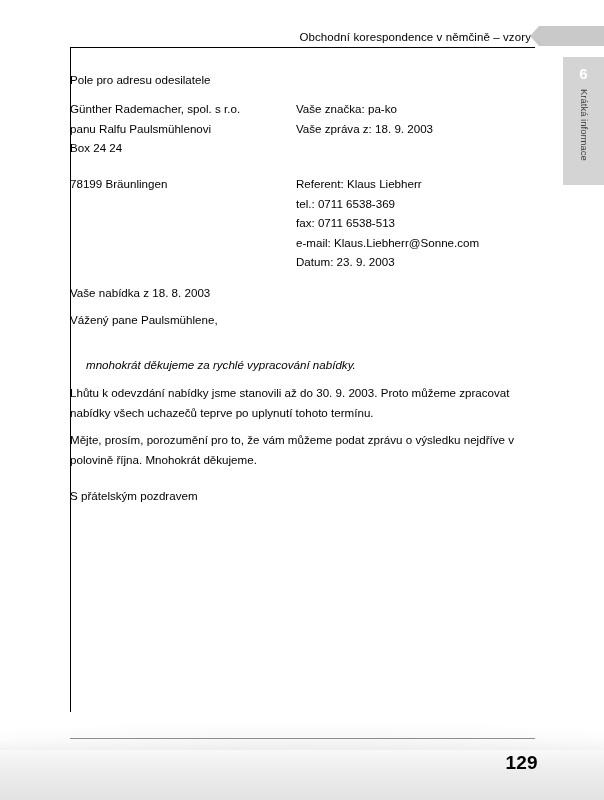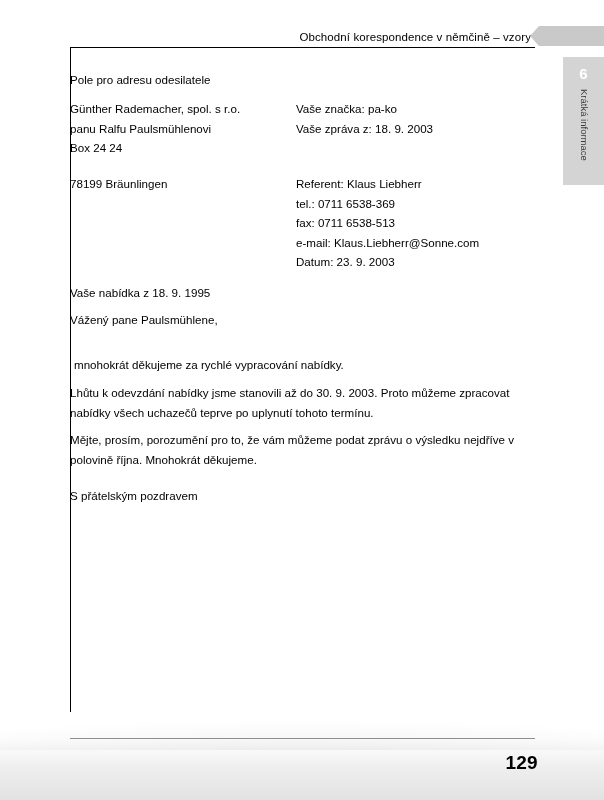--- a/index.html
+++ b/index.html
@@ -226,28 +226,28 @@
 
     <div class="blk col-right" style="top:116px;">
       <div class="line">Referent: Klaus Liebherr</div>
       <div class="line">tel.: 0711 6538-369</div>
       <div class="line">fax: 0711 6538-513</div>
       <div class="line">e-mail: Klaus.Liebherr@Sonne.com</div>
       <div class="line">Datum: 23. 9. 2003</div>
     </div>
 
     <div class="blk" style="left:0; top:225px; width:470px;">
-      <div class="line">Vaše nabídka z 18. 9. 1995</div>
+      <div class="line">Vaše nabídka z 18. 8. 2003</div>
     </div>
 
     <div class="blk" style="left:0; top:252px; width:470px;">
       <div class="line">Vážený pane Paulsmühlene,</div>
     </div>
 
-    <div class="blk" style="left:4px; top:297px; width:452px;">
+    <div class="blk" style="left:16px; top:297px; width:452px;font-style:italic;">
       <div class="para">mnohokrát děkujeme za rychlé vypracování nabídky.</div>
     </div>
 
     <div class="blk" style="left:0; top:325px; width:452px;">
       <div class="para">Lhůtu k odevzdání nabídky jsme stanovili až do 30. 9. 2003. Proto můžeme zpracovat nabídky všech uchazečů teprve po uplynutí tohoto termínu.</div>
     </div>
 
     <div class="blk" style="left:0; top:372px; width:452px;">
       <div class="para">Mějte, prosím, porozumění pro to, že vám můžeme podat zprávu o výsledku nejdříve v polovině října. Mnohokrát děkujeme.</div>
     </div>

